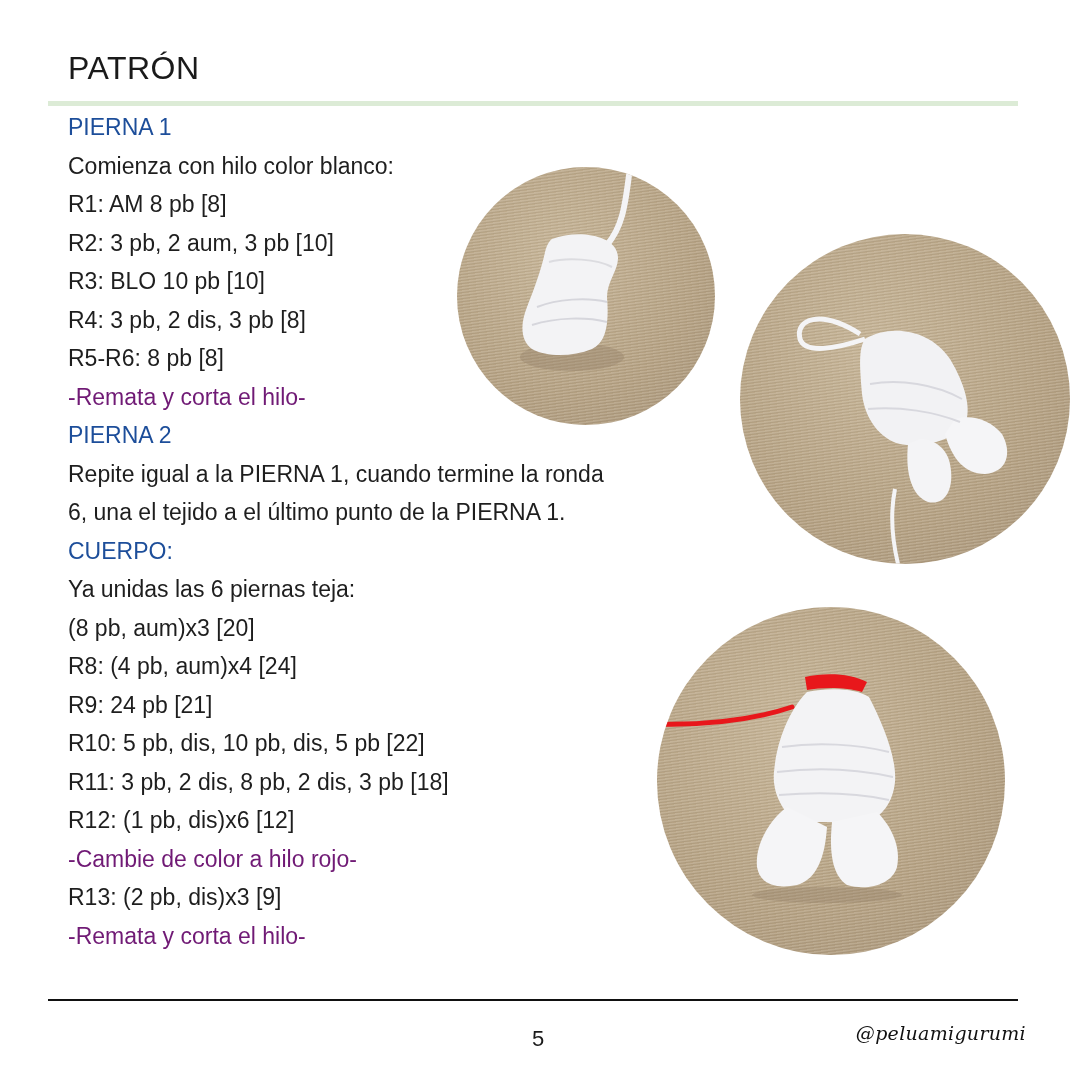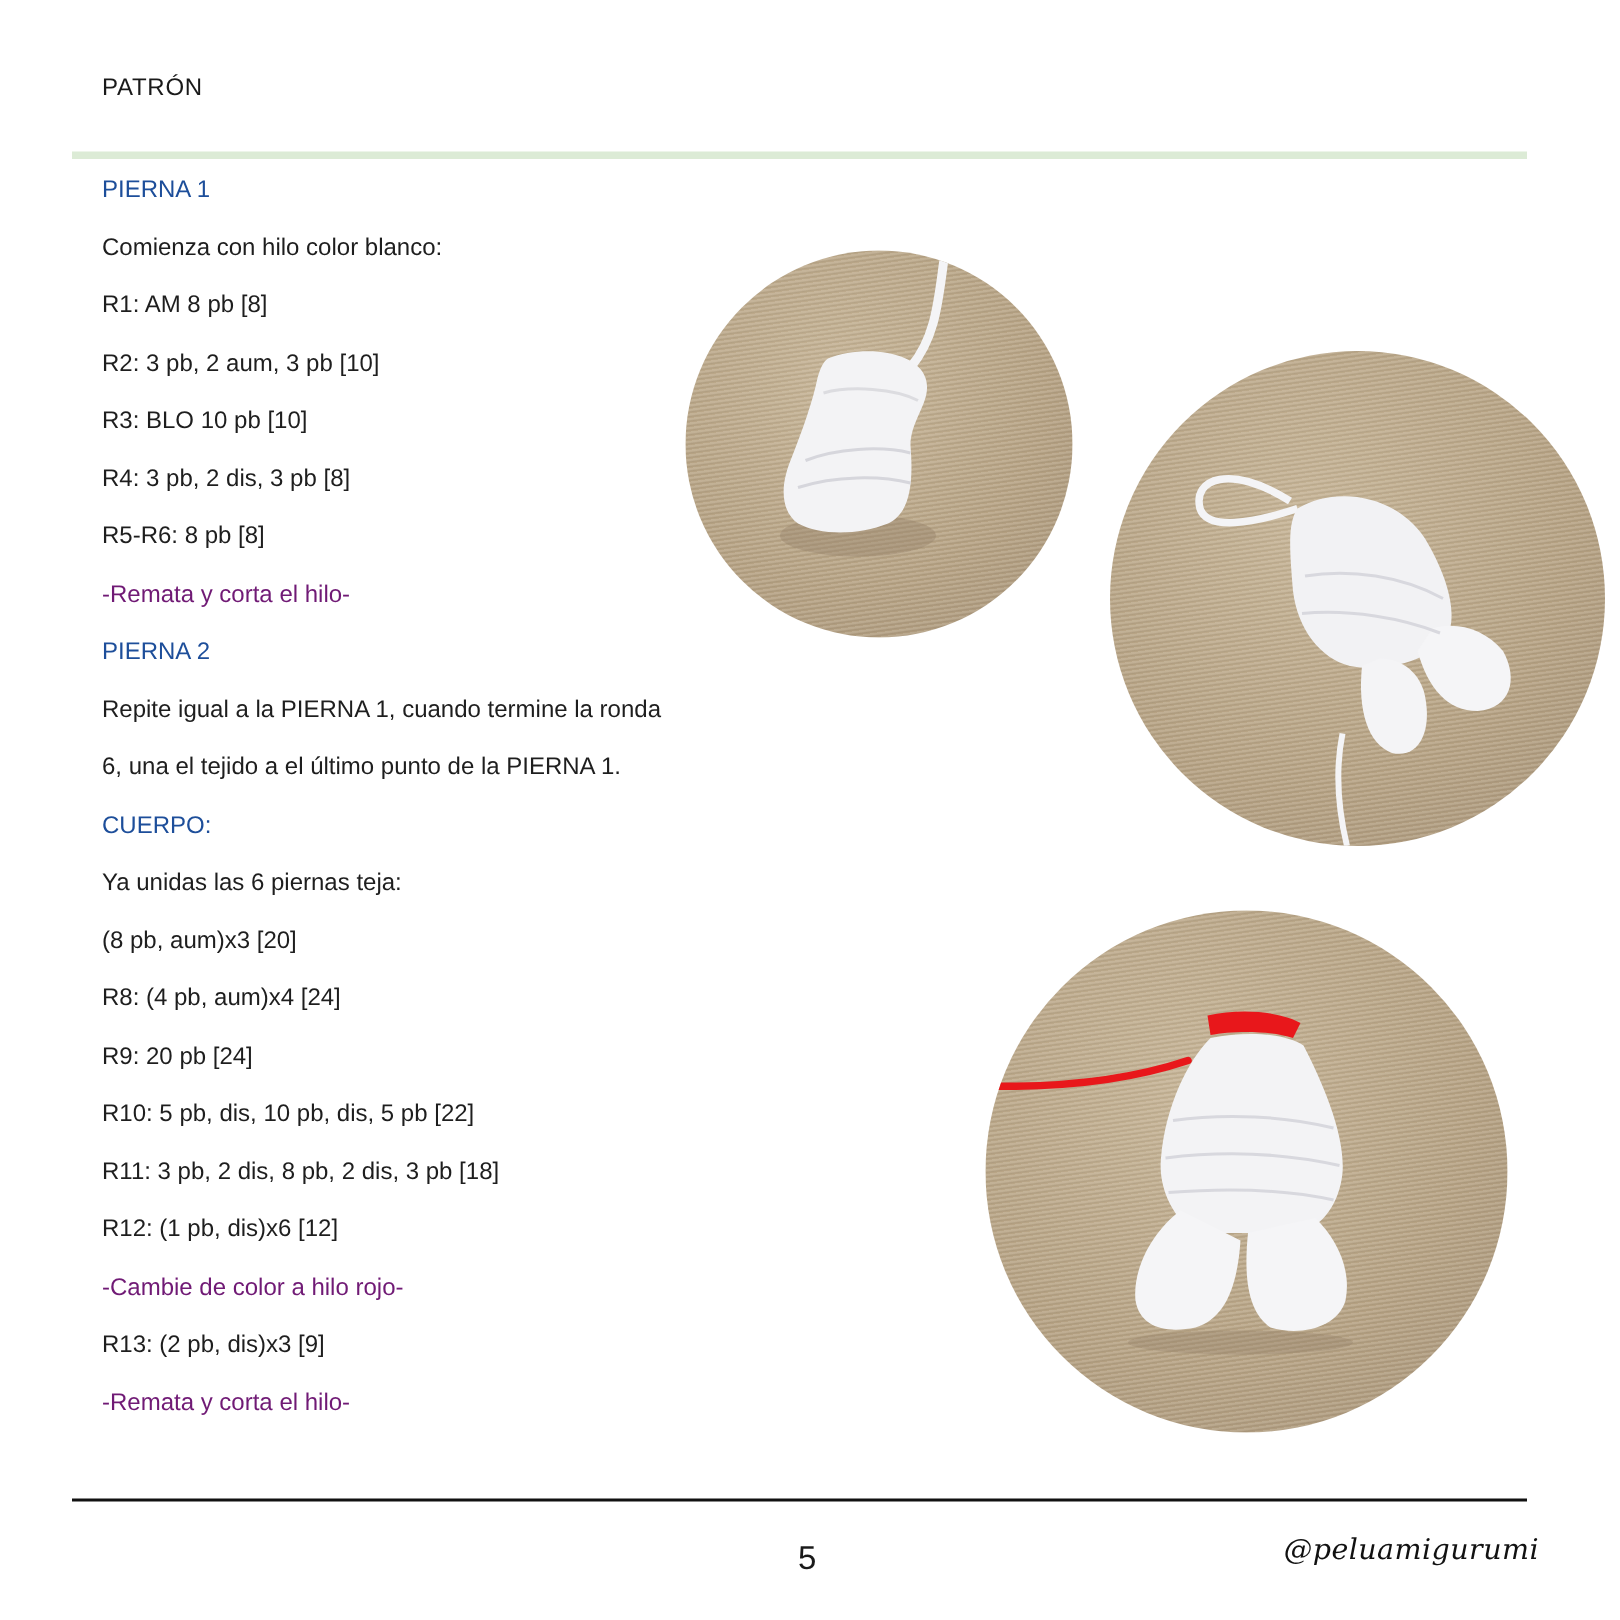--- a/index.html
+++ b/index.html
@@ -3,35 +3,35 @@
 <meta charset="utf-8">
 <style>
   html, body { margin: 0; padding: 0; background: #ffffff; }
   body {
     width: 1080px; height: 1080px; position: relative; overflow: hidden;
     font-family: "Liberation Sans", "DejaVu Sans", sans-serif;
     color: #1a1a1a;
   }
   .page-title {
     position: absolute; left: 68px; top: 50px;
-    font-size: 16px; letter-spacing: 0.5px; color: #1a1a1a;
+    font-size: 32px; letter-spacing: 0.5px; color: #1a1a1a;
   }
   .rule-top {
     position: absolute; left: 48px; top: 101px; width: 970px; height: 5px;
     background: #dcebd6;
   }
   .rule-bottom {
     position: absolute; left: 48px; top: 999px; width: 970px; height: 2px;
     background: #111111;
   }
   .content {
     position: absolute; left: 68px; top: 108px; width: 620px;
   }
   .line {
-    font-size: 16px; line-height: 38.5px; white-space: nowrap; color: #1e1e1e;
+    font-size: 23px; line-height: 38.5px; white-space: nowrap; color: #1e1e1e;
   }
   .line.heading { color: #1d4e9a; }
   .line.note { color: #701a75; }
   .photo {
     position: absolute; border-radius: 50%; overflow: hidden;
     background-color: #b9a586;
     background-image:
       repeating-linear-gradient(172deg, rgba(255,255,255,0.12) 0px, rgba(255,255,255,0.12) 1px, rgba(0,0,0,0.06) 2px, rgba(0,0,0,0.0) 3px),
       radial-gradient(circle at 40% 35%, #c7b597 0%, #b6a283 60%, #a8947a 100%);
   }
@@ -66,21 +66,21 @@
   <div class="line note">-Remata y corta el hilo-</div>
 
   <div class="line heading">PIERNA 2</div>
   <div class="line">Repite igual a la PIERNA 1, cuando termine la ronda</div>
   <div class="line">6, una el tejido a el último punto de la PIERNA 1.</div>
 
   <div class="line heading">CUERPO:</div>
   <div class="line">Ya unidas las 6 piernas teja:</div>
   <div class="line">(8 pb, aum)x3 [20]</div>
   <div class="line">R8: (4 pb, aum)x4 [24]</div>
-  <div class="line">R9: 20 pb [24]</div>
+  <div class="line">R9: 24 pb [21]</div>
   <div class="line">R10: 5 pb, dis, 10 pb, dis, 5 pb [22]</div>
   <div class="line">R11: 3 pb, 2 dis, 8 pb, 2 dis, 3 pb [18]</div>
   <div class="line">R12: (1 pb, dis)x6 [12]</div>
   <div class="line note">-Cambie de color a hilo rojo-</div>
   <div class="line">R13: (2 pb, dis)x3 [9]</div>
   <div class="line note">-Remata y corta el hilo-</div>
 </div>
 
 <div class="photo photo-1">
   <svg viewBox="0 0 258 258">

